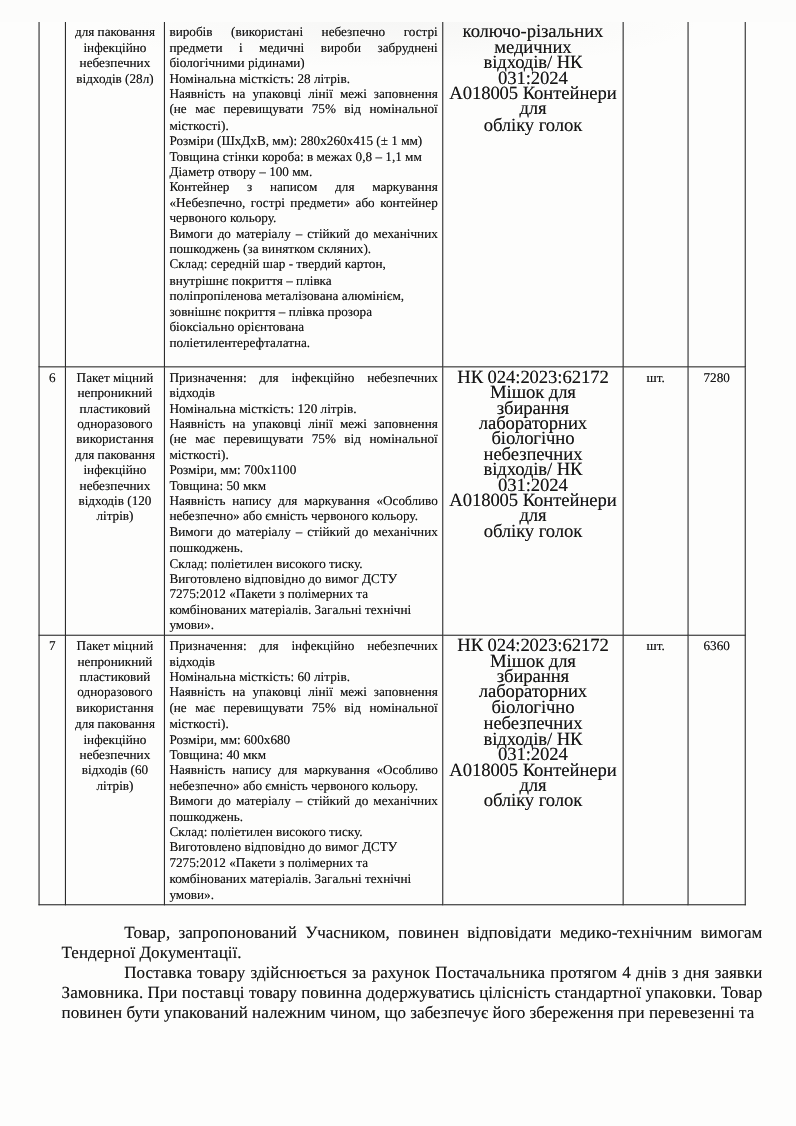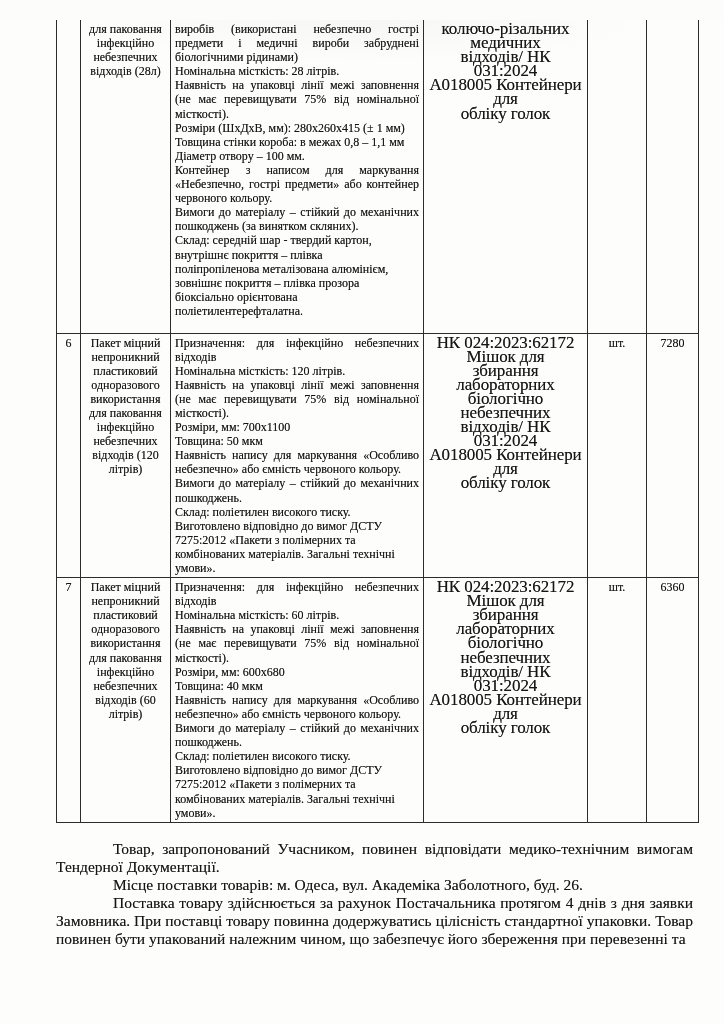--- a/index.html
+++ b/index.html
@@ -19,21 +19,21 @@
     width: 724px;
     height: 1024px;
     background:
       radial-gradient(ellipse 400px 60px at 50% 0%, rgba(120,120,120,0.05), rgba(0,0,0,0) 70%),
       #fdfdfc;
   }
   table.items {
     border-collapse: collapse;
     table-layout: fixed;
     width: 642px;
-    margin-left: 56px;
+    margin-left: 35px;
     margin-top: 20px;
     font-size: 12px;
     line-height: 14.1px;
   }
   table.items td {
     border: 1px solid #2c2c2c;
     vertical-align: top;
     padding: 2px 4px;
     text-shadow: 0 0 0.5px rgba(10,10,10,0.55);
   }
@@ -186,17 +186,16 @@
 А018005 Контейнери для
 обліку голок</td>
         <td class="c-unit">шт.</td>
         <td class="c-qty">6360</td>
       </tr>
     </tbody>
   </table>
 
   <div class="terms">
     <p>Товар, запропонований Учасником, повинен відповідати медико-технічним вимогам Тендерної Документації.</p>
-    <p>Місце поставки товарів: м. Одеса, вул. Академіка Заболотного, буд. 26.</p>
     <p>Поставка товару здійснюється за рахунок Постачальника протягом 4 днів з дня заявки Замовника. При поставці товару повинна додержуватись цілісність стандартної упаковки. Товар повинен бути упакований належним чином, що забезпечує його збереження при перевезенні та</p>
   </div>
 
 </div>
 
 </body></html>

